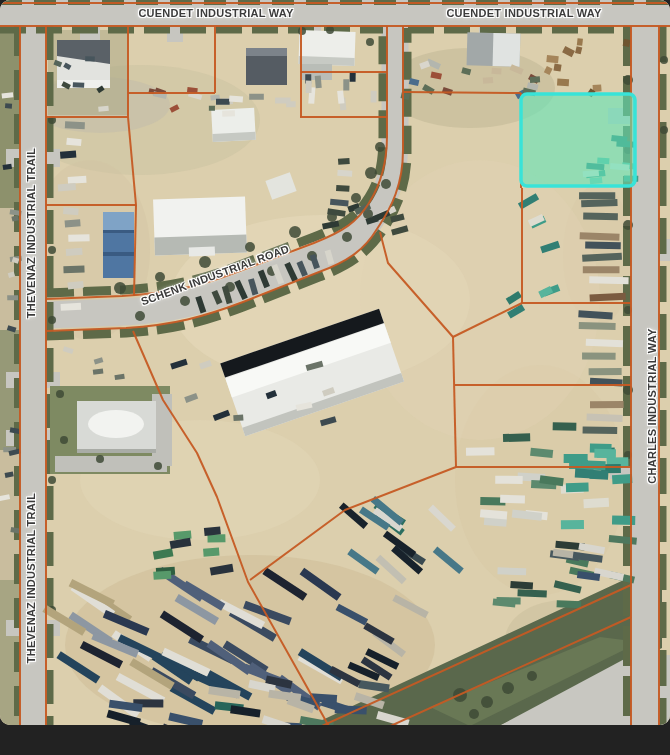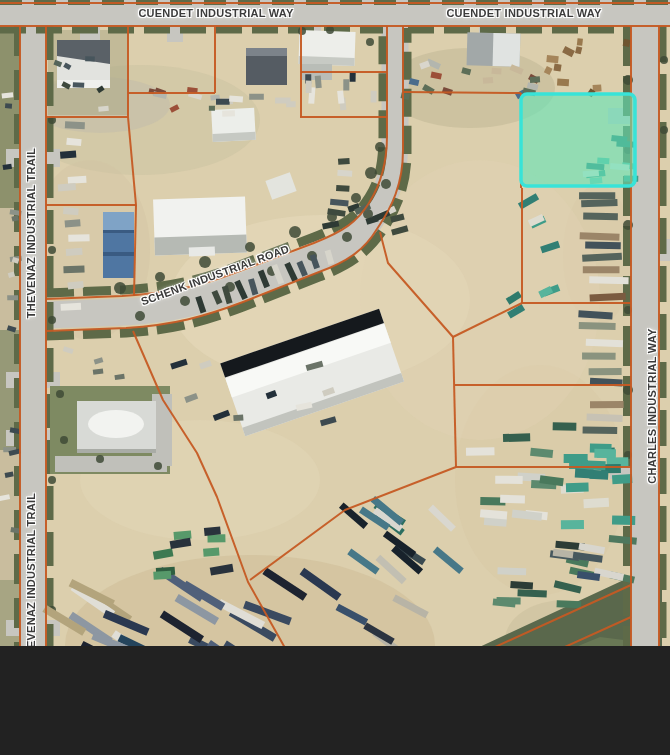--- a/index.html
+++ b/index.html
@@ -1,19 +1,20 @@
 <!DOCTYPE html>
 <html><head>
 <meta charset="utf-8">
 <style>
   html,body{margin:0;padding:0;background:#222;}
   .map{
-    position:relative;width:670px;height:646px;overflow:hidden;
+    position:relative;width:670px;height:725px;overflow:hidden;
     background:var(--dirt,#dccfad);
     font-family:"Liberation Sans", sans-serif;
+    border-radius:10px;
   }
   .map svg{position:absolute;left:0;top:0;}
   .road{fill:none;stroke:var(--road,#c7c6c0);}
   .verge{fill:none;stroke:#5e6a48;}
   .parcel{fill:none;stroke:var(--parcel-line,#c55a23);stroke-width:2;opacity:.95;stroke-linejoin:round;}
   #hl-rect{fill:var(--highlight-fill,#66e3b6);fill-opacity:.62;stroke:var(--highlight-border,#38e3d8);stroke-width:3.5;}
   .maplabels{position:absolute;left:0;top:0;width:100%;height:100%;pointer-events:none;}
   .slabel{
     position:absolute;transform:translate(-50%,-50%);
     font-size:11px;font-weight:700;letter-spacing:.25px;color:#3b3b3b;white-space:nowrap;

